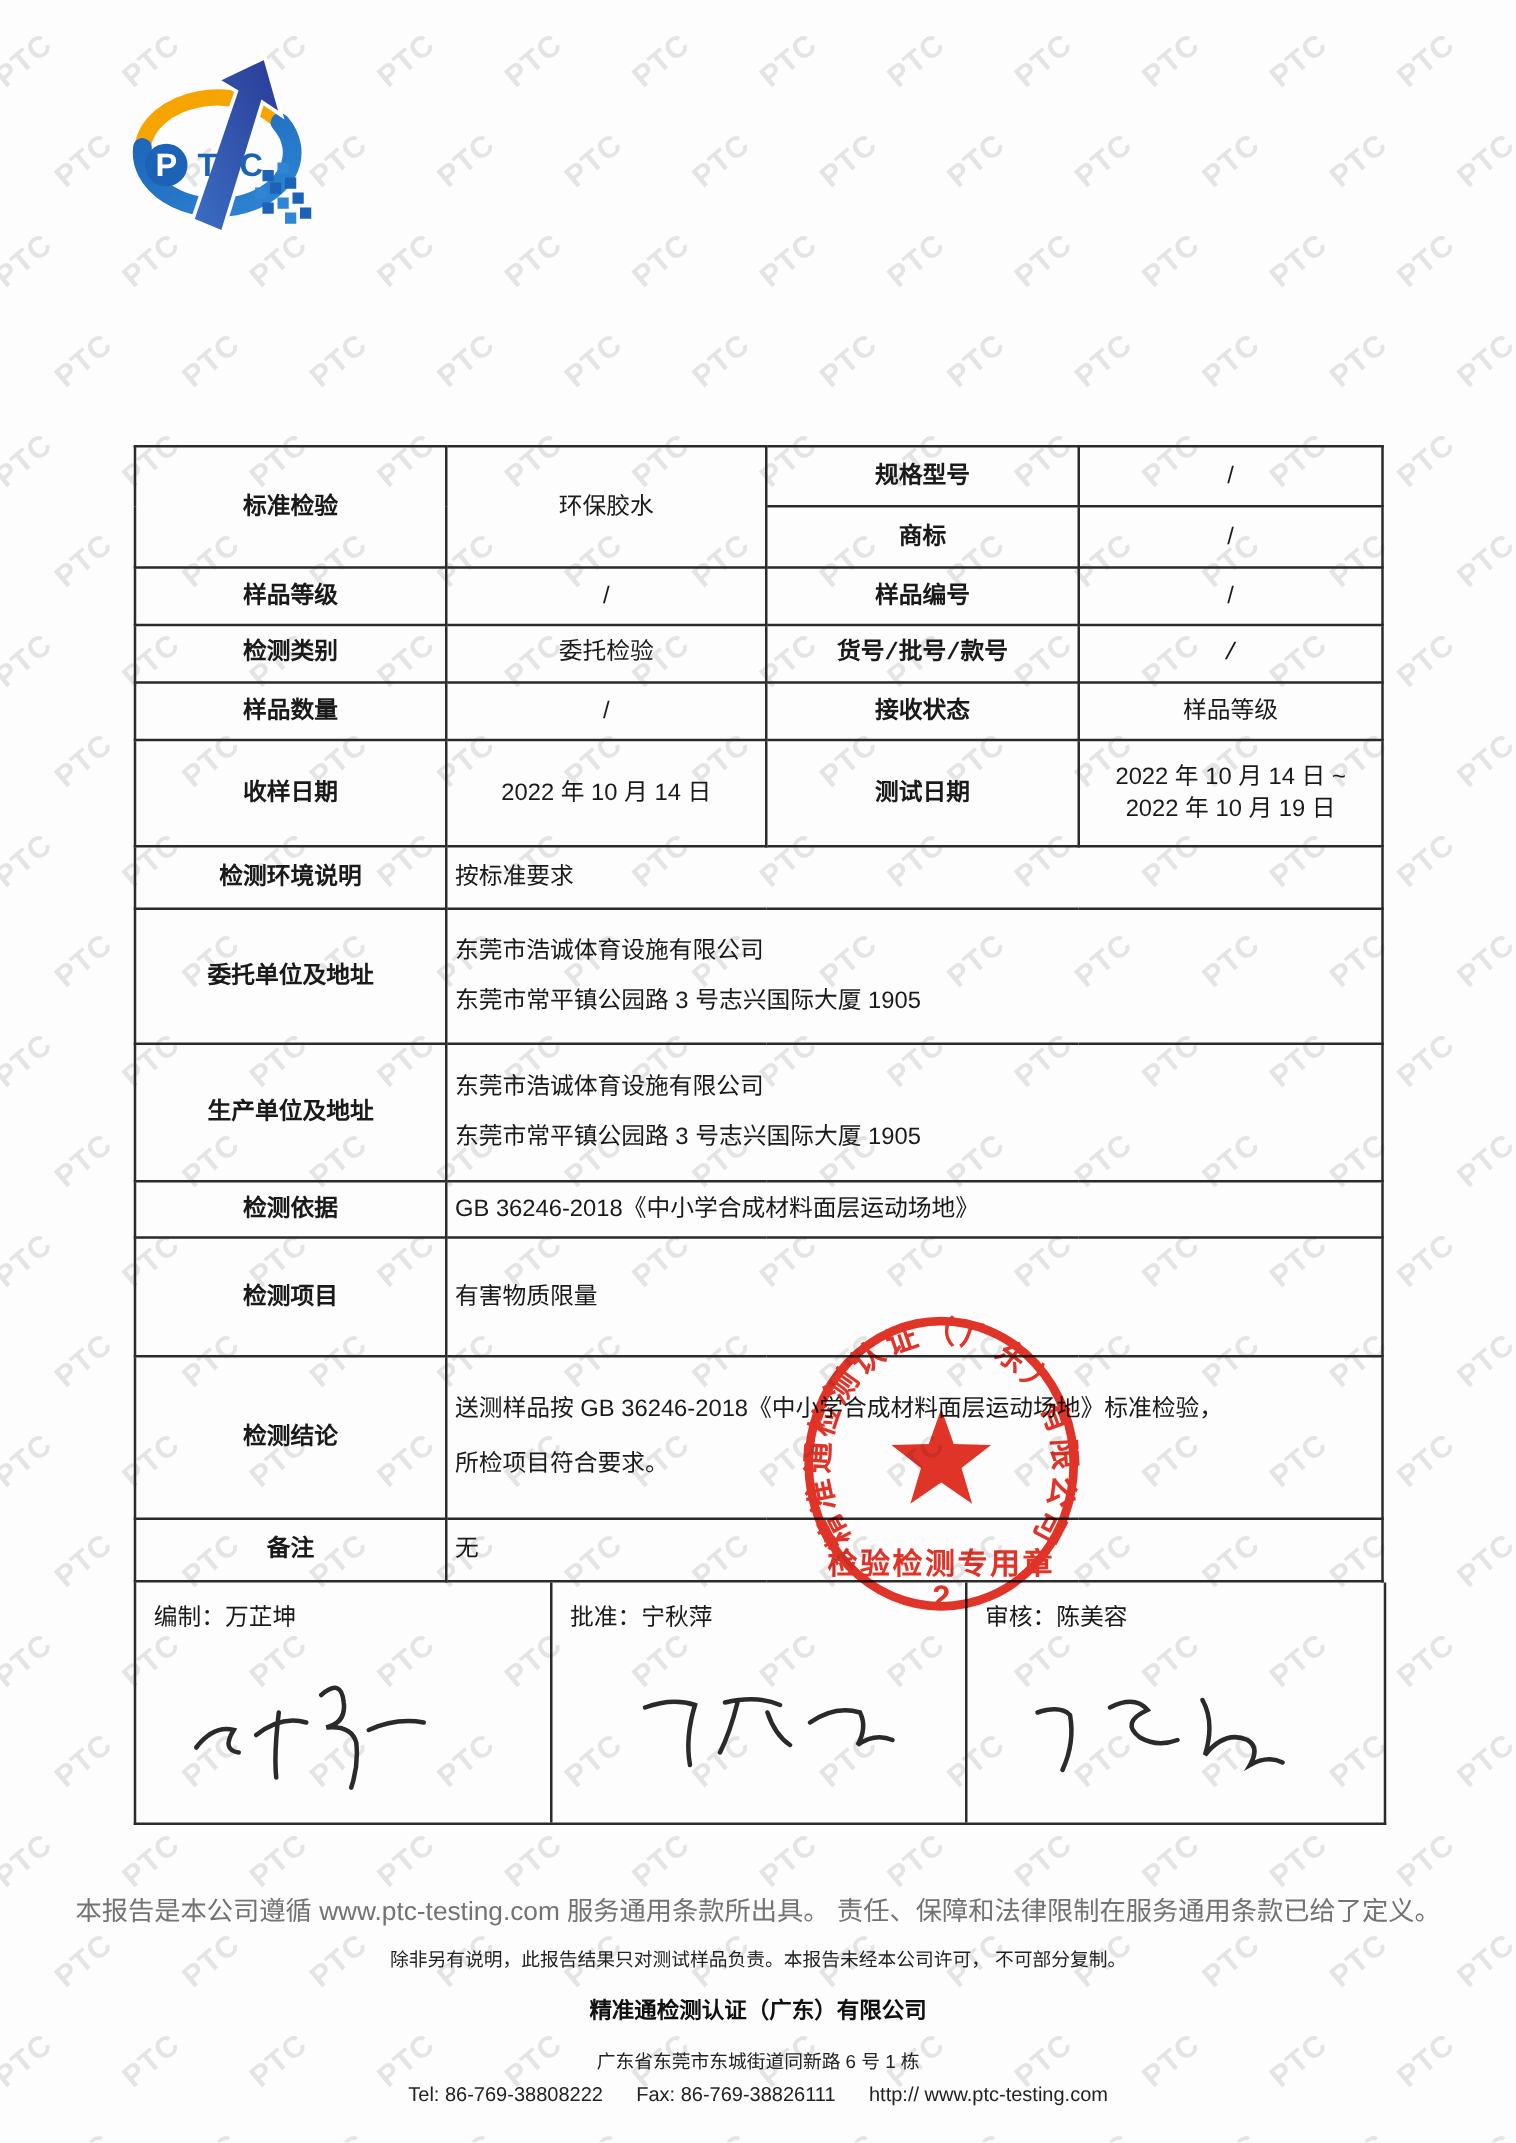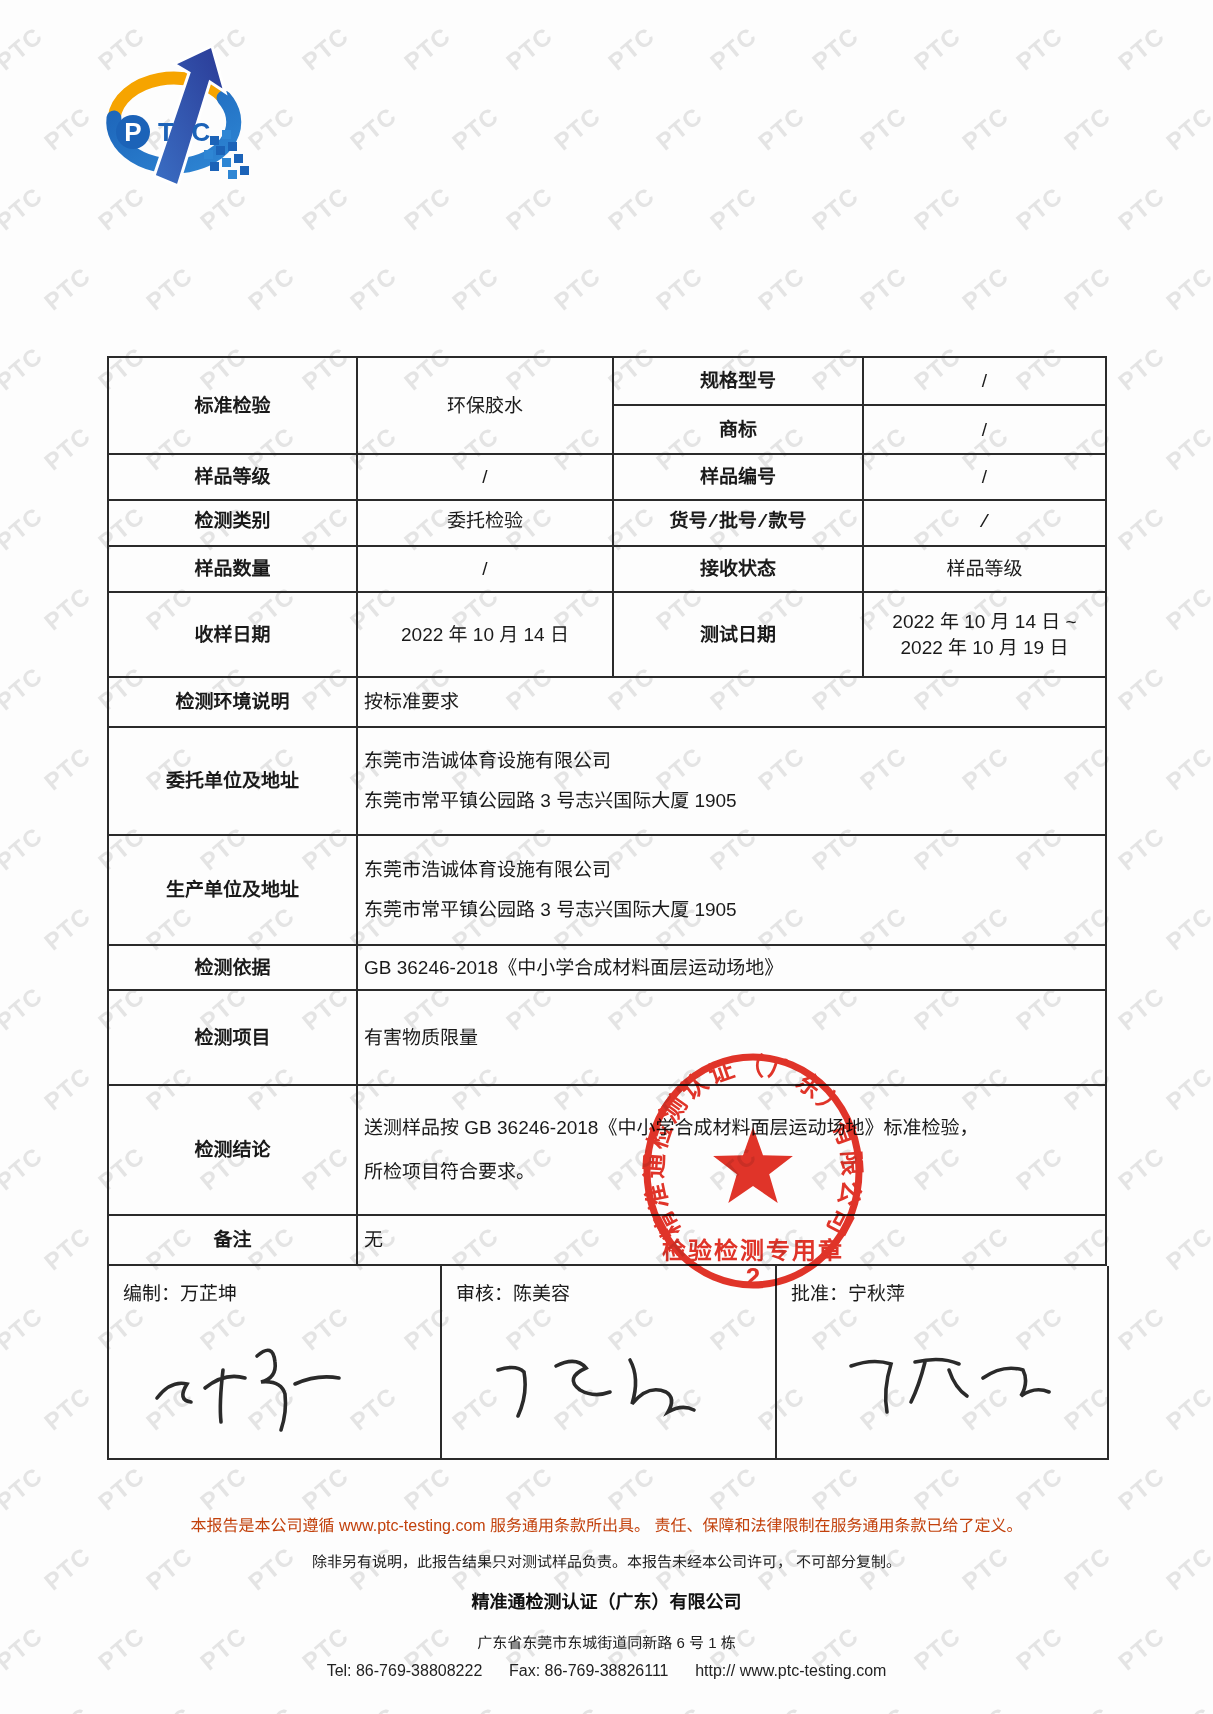--- a/index.html
+++ b/index.html
@@ -58,21 +58,21 @@
   .sig-c3{flex:1;}
   .sig-label{position:absolute;left:14px;top:12px;font-size:19px;}
   .sig-svg{position:absolute;left:30px;top:60px;}
   
   .stamp{
     position:absolute;left:634px;top:1042px;width:238px;height:258px;
     z-index:3;mix-blend-mode:multiply;opacity:0.93;pointer-events:none;
   }
   
   .footer{position:absolute;left:0;top:1512px;width:100%;text-align:center;z-index:1;}
-  .footer .f1{font-size:16px;margin:0 0 14px 0;color:#c2410c;}
+  .footer .f1{font-size:21px;margin:0 0 14px 0;color:#737373;}
   .footer .f2{font-size:15px;margin:0 0 16px 0;color:#222;}
   .footer .fc{font-size:18px;font-weight:700;margin:0 0 18px 0;color:#111;}
   .footer .fa{font-size:15px;margin:0 0 10px 0;color:#222;}
   .footer .ft{font-size:16px;margin:0;color:#222;white-space:pre;}
 </style>
 </head>
 <body>
 
 <div class="page">
 
@@ -473,37 +473,37 @@
         <span class="sig-label">编制：万芷坤</span>
         <svg class="sig-svg" width="260" height="110" viewBox="0 0 260 110">
           <g fill="none" stroke="#2a2a2a" stroke-width="3.6" stroke-linecap="round">
             <path d="M18,72 q14,-18 30,-14 q-10,16 4,18"></path>
             <path d="M66,62 q20,-16 40,-10 M84,44 q-4,34 -2,52"></path>
             <path d="M118,30 q16,-14 18,6 q2,16 -14,20 q20,-2 24,12 q2,18 -4,36"></path>
             <path d="M156,58 q22,-10 44,-6"></path>
           </g>
         </svg>
       </div>
+      <div class="sig-cell sig-c3">
+        <span class="sig-label">批准：宁秋萍</span>
+        <svg class="sig-svg" width="270" height="110" viewBox="0 0 270 110">
+          <g fill="none" stroke="#2a2a2a" stroke-width="3.6" stroke-linecap="round">
+            <path d="M44,40 q22,-8 40,-2 q-8,26 -4,48"></path>
+            <path d="M108,36 q26,-6 44,2 M118,36 q-6,24 -14,40 M142,44 q6,18 18,26"></path>
+            <path d="M176,52 q20,-14 40,-8 q6,12 -2,26 q14,-10 28,-4"></path>
+          </g>
+        </svg>
+      </div>
       <div class="sig-cell sig-c2">
         <span class="sig-label">审核：陈美容</span>
         <svg class="sig-svg" width="270" height="110" viewBox="0 0 270 110">
           <g fill="none" stroke="#2a2a2a" stroke-width="3.6" stroke-linecap="round">
             <path d="M26,44 q18,-6 26,2 q4,22 -6,44"></path>
             <path d="M84,40 q20,-10 30,2 q-22,10 -6,22 q14,8 30,2"></path>
             <path d="M158,34 q10,18 2,44 q16,-20 34,-12 q10,6 2,20 q14,-8 26,-2"></path>
-          </g>
-        </svg>
-      </div>
-      <div class="sig-cell sig-c3">
-        <span class="sig-label">批准：宁秋萍</span>
-        <svg class="sig-svg" width="270" height="110" viewBox="0 0 270 110">
-          <g fill="none" stroke="#2a2a2a" stroke-width="3.6" stroke-linecap="round">
-            <path d="M44,40 q22,-8 40,-2 q-8,26 -4,48"></path>
-            <path d="M108,36 q26,-6 44,2 M118,36 q-6,24 -14,40 M142,44 q6,18 18,26"></path>
-            <path d="M176,52 q20,-14 40,-8 q6,12 -2,26 q14,-10 28,-4"></path>
           </g>
         </svg>
       </div>
     </div>
   </div>
 
   <svg class="stamp" viewBox="0 0 238 258">
     <defs>
       <path id="ringPath" d="M 50,192 A 90,97 0 1 1 188,192" fill="none"></path>
     </defs>

